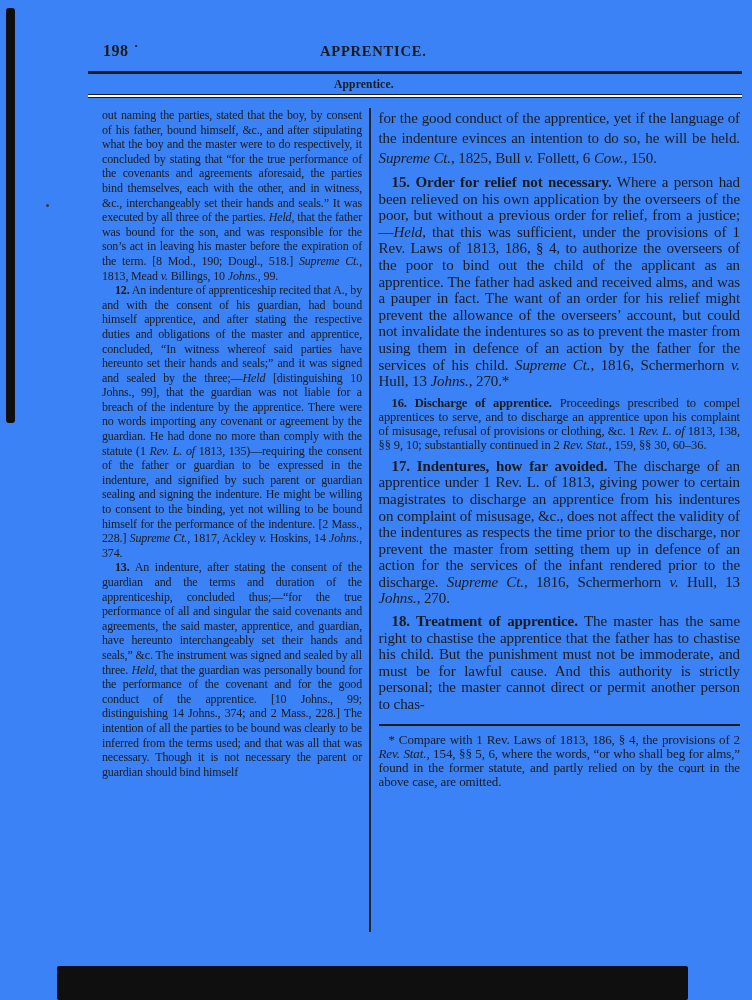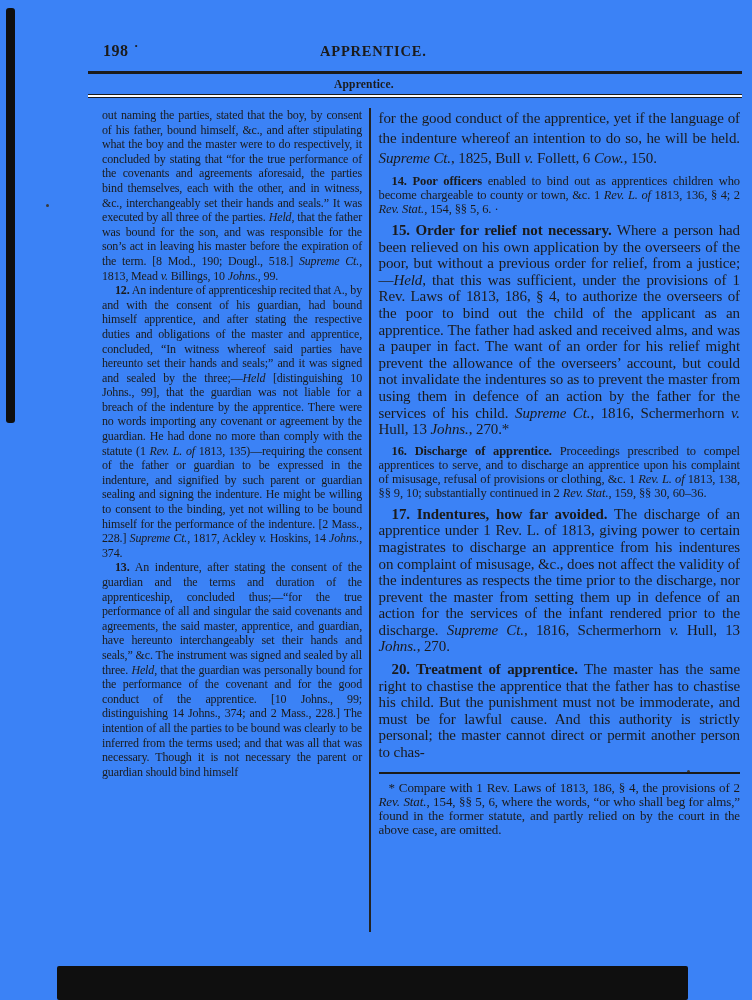--- a/index.html
+++ b/index.html
@@ -56,25 +56,24 @@
 
   <div class="textblock">
     <div class="col col-left" id="col-left">
         <p class="para"><span>out naming the parties, stated that the boy, by consent of his father, bound himself, &amp;c., and after stipulating what the boy and the master were to do respectively, it concluded by stating that “for the true performance of the covenants and agreements aforesaid, the parties bind themselves, each with the other, and in witness, &amp;c., interchangeably set their hands and seals.” It was executed by all three of the parties. </span><i>Held</i><span>, that the father was bound for the son, and was responsible for the son’s act in leaving his master before the expiration of the term. [8 Mod., 190; Dougl., 518.] </span><i>Supreme Ct.</i><span>, 1813, Mead </span><i>v.</i><span> Billings, 10 </span><i>Johns.</i><span>, 99.</span></p>
         <p class="para indent"><b>12.</b><span> An indenture of apprenticeship recited that A., by and with the consent of his guardian, had bound himself apprentice, and after stating the respective duties and obligations of the master and apprentice, concluded, “In witness whereof said parties have hereunto set their hands and seals;” and it was signed and sealed by the three;—</span><i>Held</i><span> [distinguishing 10 Johns., 99], that the guardian was not liable for a breach of the indenture by the apprentice. There were no words importing any covenant or agreement by the guardian. He had done no more than comply with the statute (1 </span><i>Rev. L. of</i><span> 1813, 135)—requiring the consent of the father or guardian to be expressed in the indenture, and signified by such parent or guardian sealing and signing the indenture. He might be willing to consent to the binding, yet not willing to be bound himself for the performance of the indenture. [2 Mass., 228.] </span><i>Supreme Ct.</i><span>, 1817, Ackley </span><i>v.</i><span> Hoskins, 14 </span><i>Johns.</i><span>, 374.</span></p>
         <p class="para indent"><b>13.</b><span> An indenture, after stating the consent of the guardian and the terms and duration of the apprenticeship, concluded thus;—“for the true performance of all and singular the said covenants and agreements, the said master, apprentice, and guardian, have hereunto interchangeably set their hands and seals,” &amp;c. The instrument was signed and sealed by all three. </span><i>Held</i><span>, that the guardian was personally bound for the performance of the covenant and for the good conduct of the apprentice. [10 Johns., 99; distinguishing 14 Johns., 374; and 2 Mass., 228.] The intention of all the parties to be bound was clearly to be inferred from the terms used; and that was all that was necessary. Though it is not necessary the parent or guardian should bind himself</span></p>
       </div>
     <div class="divider"></div>
     <div class="col col-right" id="col-right">
       <div id="right-paras">
-          <p class="para loose"><span>for the good conduct of the apprentice, yet if the language of the indenture whereof an intention to do so, he will be held. </span><i>Supreme Ct.</i><span>, 1825, Bull </span><i>v.</i><span> Follett, 6 </span><i>Cow.</i><span>, 150.</span></p>
-          <p class="para small indent"><b>14. Poor officers</b><span> enabled to bind out as apprentices children who become chargeable to county or town, &amp;c. 1 </span><i>Rev. L. of</i><span> 1813, 136, § 4; 2 </span><i>Rev. Stat.</i><span>, 154, §§ 5, 6. ·</span></p>
+          <p class="para loose"><span>for the good conduct of the apprentice, yet if the language of the indenture evinces an intention to do so, he will be held. </span><i>Supreme Ct.</i><span>, 1825, Bull </span><i>v.</i><span> Follett, 6 </span><i>Cow.</i><span>, 150.</span></p>
           <p class="para indent"><b>15. Order for relief not necessary.</b><span> Where a person had been relieved on his own application by the overseers of the poor, but without a previous order for relief, from a justice; —</span><i>Held</i><span>, that this was sufficient, under the provisions of 1 Rev. Laws of 1813, 186, § 4, to authorize the overseers of the poor to bind out the child of the applicant as an apprentice. The father had asked and received alms, and was a pauper in fact. The want of an order for his relief might prevent the allowance of the overseers’ account, but could not invalidate the indentures so as to prevent the master from using them in defence of an action by the father for the services of his child. </span><i>Supreme Ct.</i><span>, 1816, Schermerhorn </span><i>v.</i><span> Hull, 13 </span><i>Johns.</i><span>, 270.*</span></p>
           <p class="para small indent"><b>16. Discharge of apprentice.</b><span> Proceedings prescribed to compel apprentices to serve, and to discharge an apprentice upon his complaint of misusage, refusal of provisions or clothing, &amp;c. 1 </span><i>Rev. L. of</i><span> 1813, 138, §§ 9, 10; substantially continued in 2 </span><i>Rev. Stat.</i><span>, 159, §§ 30, 60–36.</span></p>
           <p class="para indent"><b>17. Indentures, how far avoided.</b><span> The discharge of an apprentice under 1 Rev. L. of 1813, giving power to certain magistrates to discharge an apprentice from his indentures on complaint of misusage, &amp;c., does not affect the validity of the indentures as respects the time prior to the discharge, nor prevent the master from setting them up in defence of an action for the services of the infant rendered prior to the discharge. </span><i>Supreme Ct.</i><span>, 1816, Schermerhorn </span><i>v.</i><span> Hull, 13 </span><i>Johns.</i><span>, 270.</span></p>
-          <p class="para indent"><b>20. Treatment of apprentice.</b><span> The master has the same right to chastise the apprentice that the father has to chastise his child. But the punishment must not be immoderate, and must be for lawful cause. And this authority is strictly personal; the master cannot direct or permit another person to chas-</span></p>
+          <p class="para indent"><b>18. Treatment of apprentice.</b><span> The master has the same right to chastise the apprentice that the father has to chastise his child. But the punishment must not be immoderate, and must be for lawful cause. And this authority is strictly personal; the master cannot direct or permit another person to chas-</span></p>
         </div>
       <hr class="footnote-rule">
       <div class="footnote" id="footnote"><span>* Compare with 1 Rev. Laws of 1813, 186, § 4, the provisions of 2 </span><i>Rev. Stat.</i><span>, 154, §§ 5, 6, where the words, “or who shall beg for alms,” found in the former statute, and partly relied on by the court in the above case, are omitted.</span></div>
     </div>
   </div>
 
 </div>
 
 </body></html>

